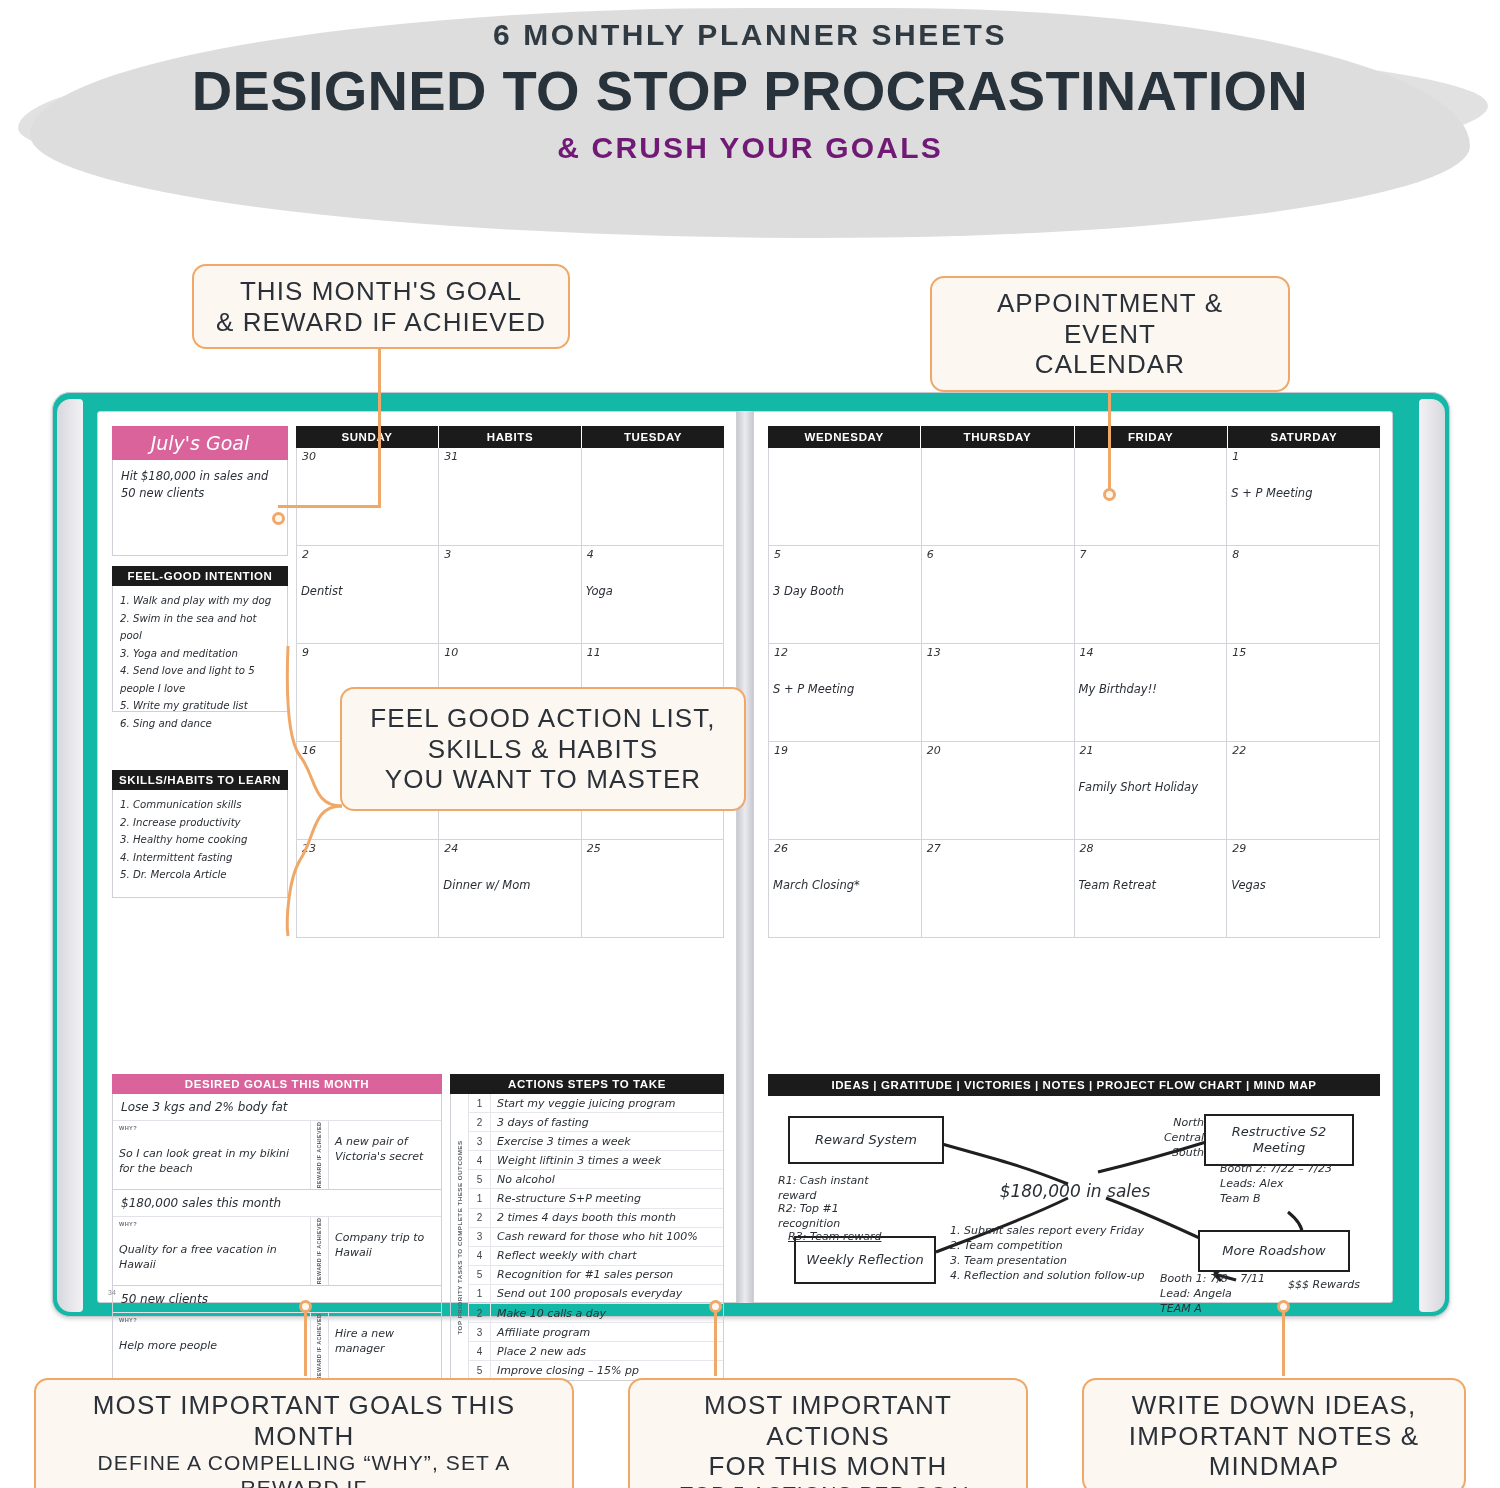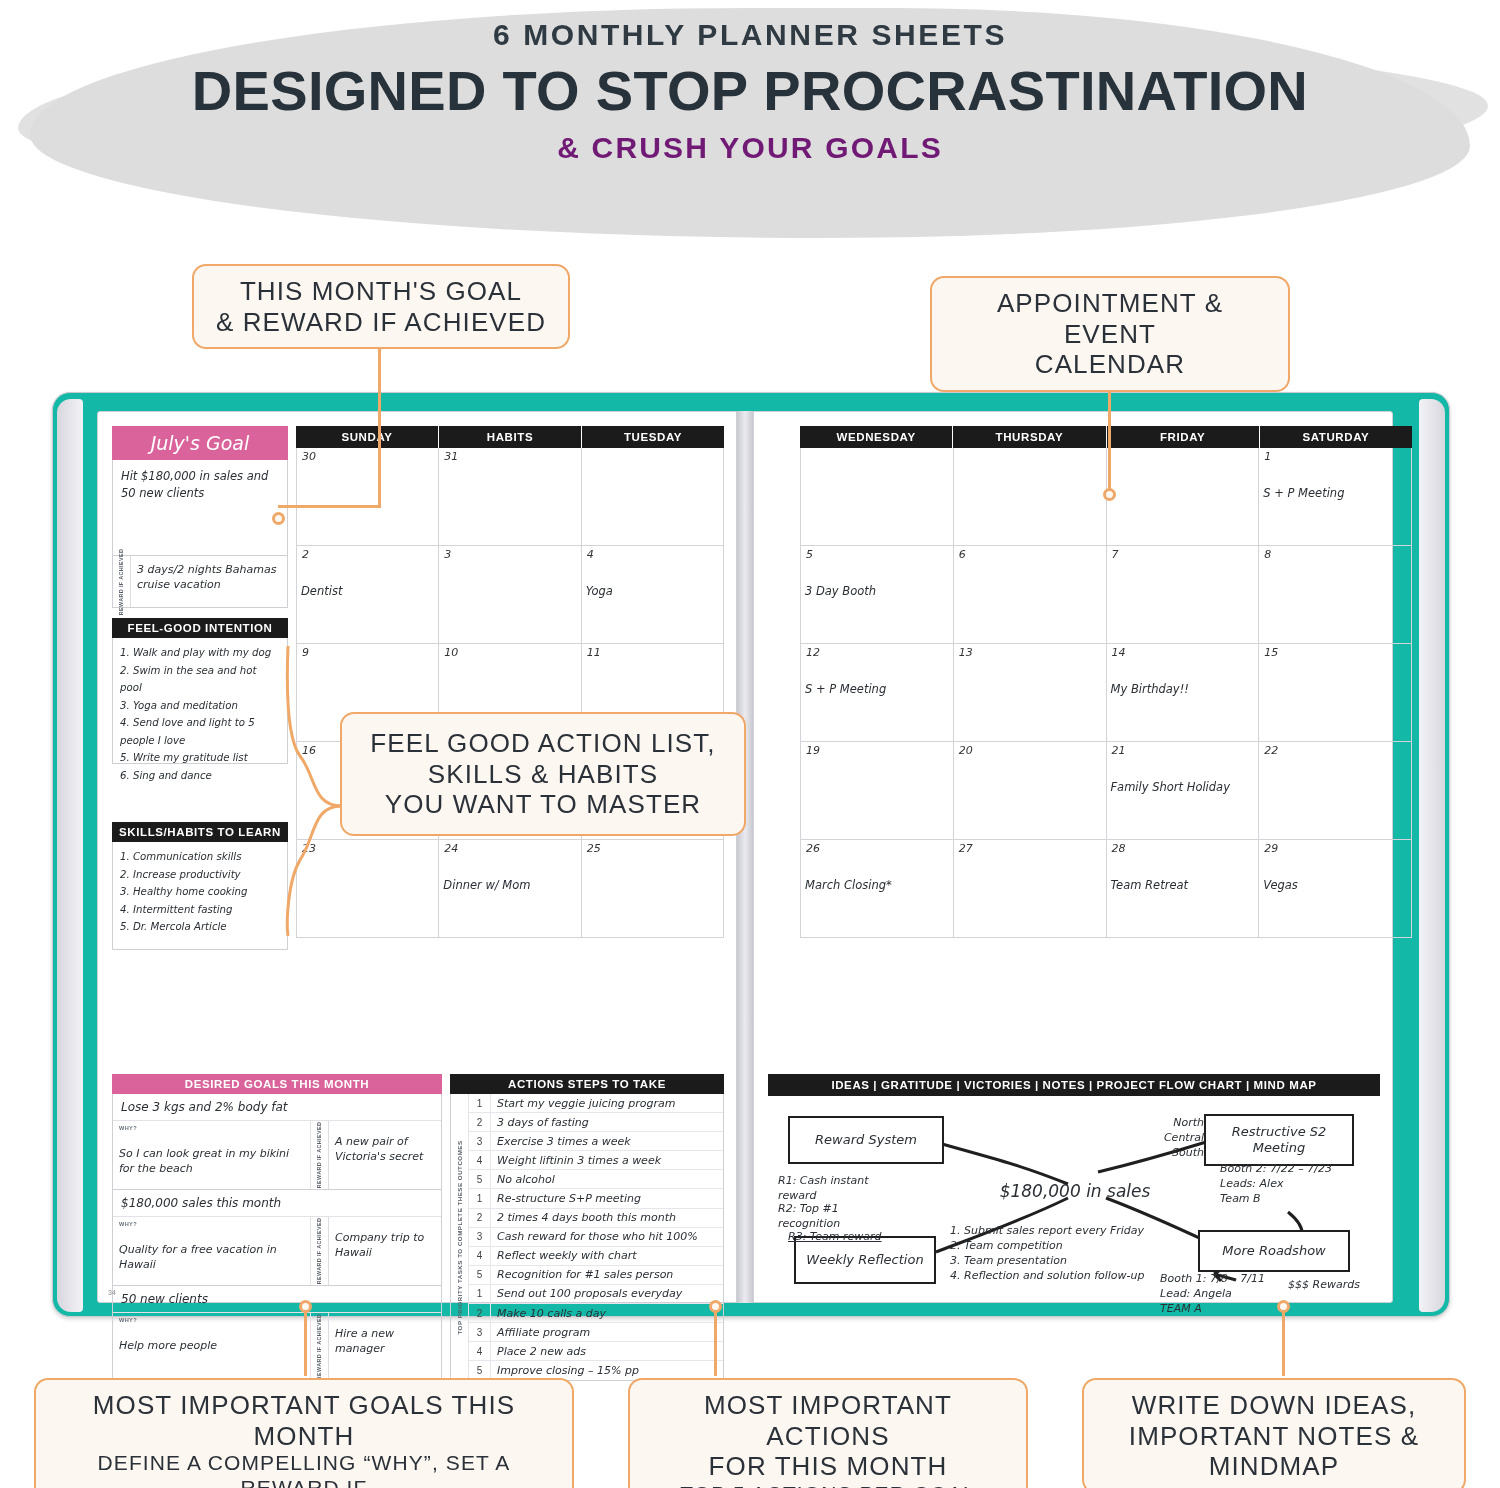--- a/index.html
+++ b/index.html
@@ -105,21 +105,21 @@
     transform:rotate(-90deg); white-space:nowrap; font-size:5.4px;
     letter-spacing:.4px; color:#5a6069; font-weight:700;
   }
   .reward-txt{ padding:7px 6px; font-size:11px; line-height:1.35; }
 
   .list-box{ border:1px solid #cfcfd6; border-top:none; padding:6px 7px; }
   .list-box div{ font-size:10.2px; line-height:1.72; }
 
   
   .cal-l { position:absolute; left:198px; top:14px; width:428px; }
-  .cal-r { position:absolute; left:14px;  top:14px; width:612px;margin-left:32px; }
+  .cal-r { position:absolute; left:14px;  top:14px; width:612px; }
   .cal-head{ display:flex; height:22px; }
   .cal-head .blackbar{ flex:1; border-right:1px solid #fff; }
   .cal-head .blackbar:last-child{ border-right:none; }
   .cal-row{ display:flex; }
   .cal-cell{
     flex:1; height:98px; border:1px solid #d3d3da; border-top:none; border-left:none;
     position:relative; padding-top:3px;
   }
   .cal-row .cal-cell:first-child{ border-left:1px solid #d3d3da; }
   .cal-num{ position:absolute; left:5px; top:2px; font-size:11px; color:#333; }
@@ -183,21 +183,21 @@
 <div class="lead" style="left:278px; top:505px; width:102px; height:2.5px;"></div>
 <div class="dot" style="left:272px; top:512px;"></div>
 
 <div class="callout" style="left:930px; top:276px; width:360px;">
   <div class="l1">APPOINTMENT &amp; EVENT</div>
   <div class="l1">CALENDAR</div>
 </div>
 <div class="lead" style="left:1108px; top:348px; width:2.5px; height:146px;"></div>
 <div class="dot" style="left:1103px; top:488px;"></div>
 
-<div class="callout" style="left:340px; top:712px; width:406px; padding:14px 16px;">
+<div class="callout" style="left:340px; top:687px; width:406px; padding:14px 16px;">
   <div class="l1">FEEL GOOD ACTION LIST,</div>
   <div class="l1">SKILLS &amp; HABITS</div>
   <div class="l1">YOU WANT TO MASTER</div>
 </div>
 <svg style="position:absolute; left:282px; top:636px; width:64px; height:312px; z-index:5;">
   <path d="M60 170 C 30 170, 34 140, 18 120 C 6 104, 4 60, 6 10" fill="none" stroke="#f0a868" stroke-width="3"></path>
   <path d="M60 170 C 30 170, 34 200, 18 224 C 6 244, 4 286, 6 300" fill="none" stroke="#f0a868" stroke-width="3"></path>
 </svg>
 
 <div class="callout" style="left:34px; top:1378px; width:540px;">
@@ -224,26 +224,20 @@
 <div class="lead" style="left:1282px; top:1310px; width:2.5px; height:66px;"></div>
 <div class="dot" style="left:1277px; top:1300px;"></div>
 
 <div class="book">
 
   <div class="page left">
 
     <div class="lc">
       <div class="goal-title hand">July's Goal</div>
       <div class="goal-box hand">Hit $180,000 in sales and 50 new clients</div>
-      <div class="reward-box">
-        <div class="vlabel">
-          <span>REWARD IF ACHIEVED</span>
-        </div>
-        <div class="reward-txt hand">3 days/2 nights Bahamas cruise vacation</div>
-      </div>
 
       <div class="blackbar" style="height:20px; margin-top:10px;">FEEL-GOOD INTENTION</div>
       <div class="list-box" style="height:126px;">
         <div class="hand">1. Walk and play with my dog</div>
         <div class="hand">2. Swim in the sea and hot pool</div>
         <div class="hand">3. Yoga and meditation</div>
         <div class="hand">4. Send love and light to 5 people I love</div>
         <div class="hand">5. Write my gratitude list</div>
         <div class="hand">6. Sing and dance</div>
       </div>

